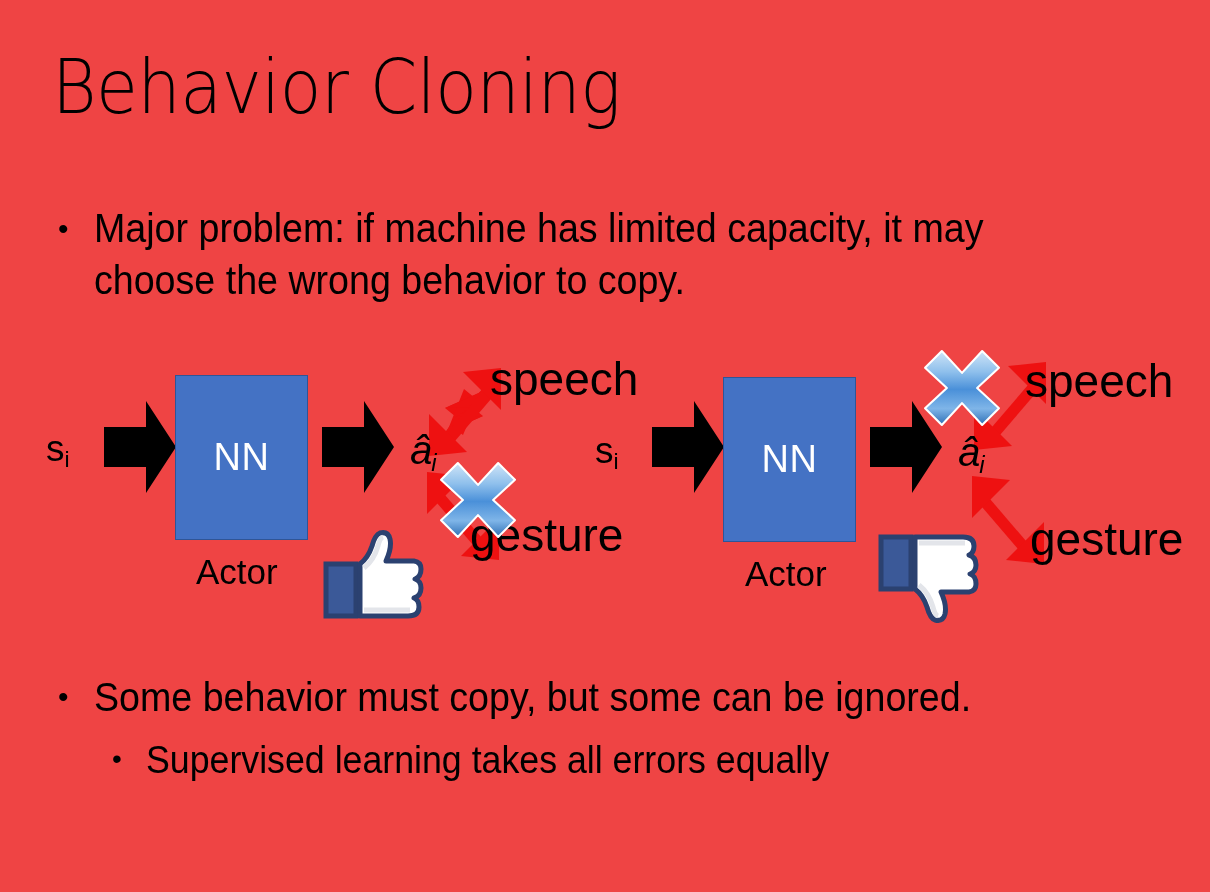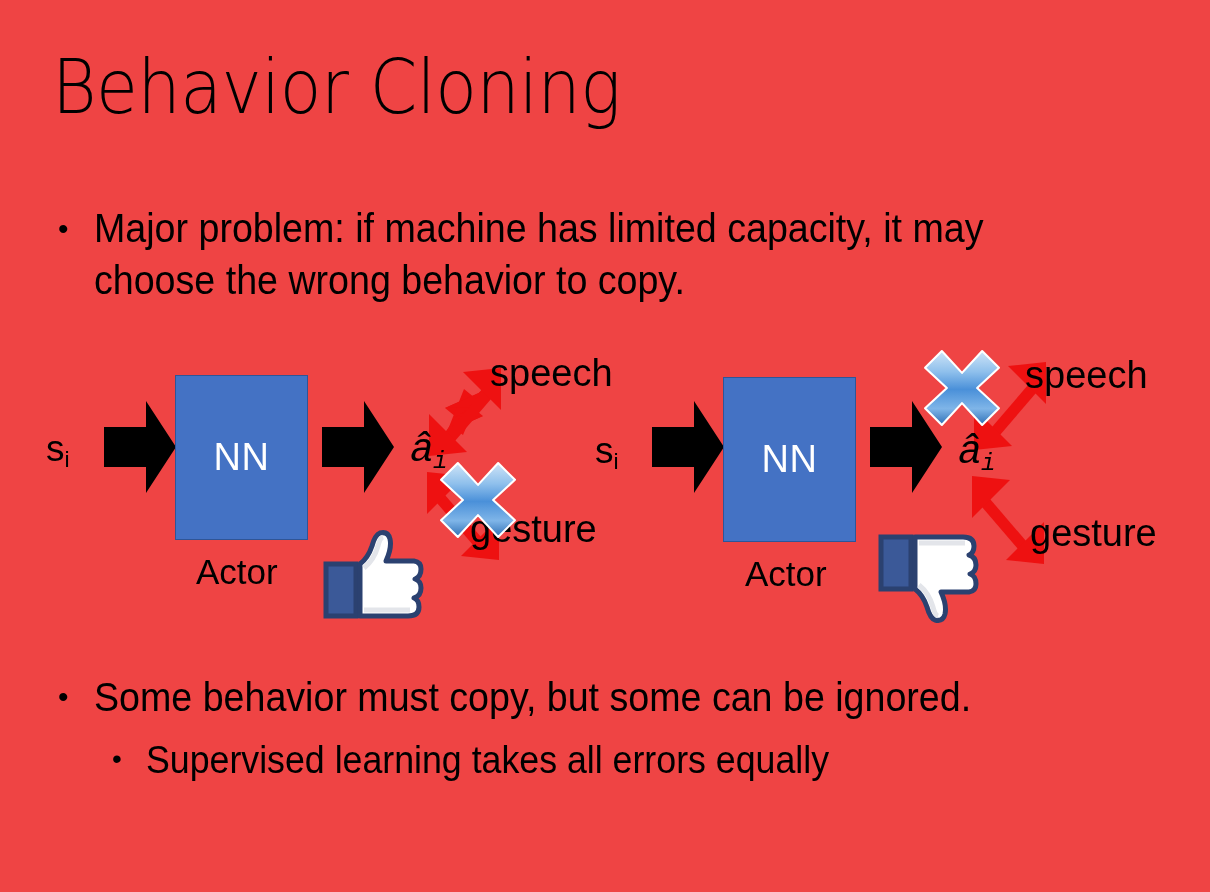--- a/index.html
+++ b/index.html
@@ -135,40 +135,40 @@
   }
 
   .block-arrow {
     position: absolute;
     width: 76px;
     height: 100px;
   }
 
   .action-label {
     position: absolute;
-    font-family: Liberation Mono, monospace;
+    font-family: Liberation Sans, sans-serif;
     font-style: italic;
     font-size: 40px;
     color: #000;
     white-space: nowrap;
   }
   .action-label .hat {
     position: relative;
   }
   .action-label sub {
     font-size: 0.6em;
     vertical-align: baseline;
     position: relative;
     top: 0.3em;
     left: -1px;
   }
 
   .out-label {
     position: absolute;
-    font-size: 38px;
+    font-size: 46px;
     color: #000;
     font-family: "Liberation Sans", sans-serif;
     white-space: nowrap;
   }
 
   .red-arrow {
     position: absolute;
     width: 120px;
     height: 120px;
   }

